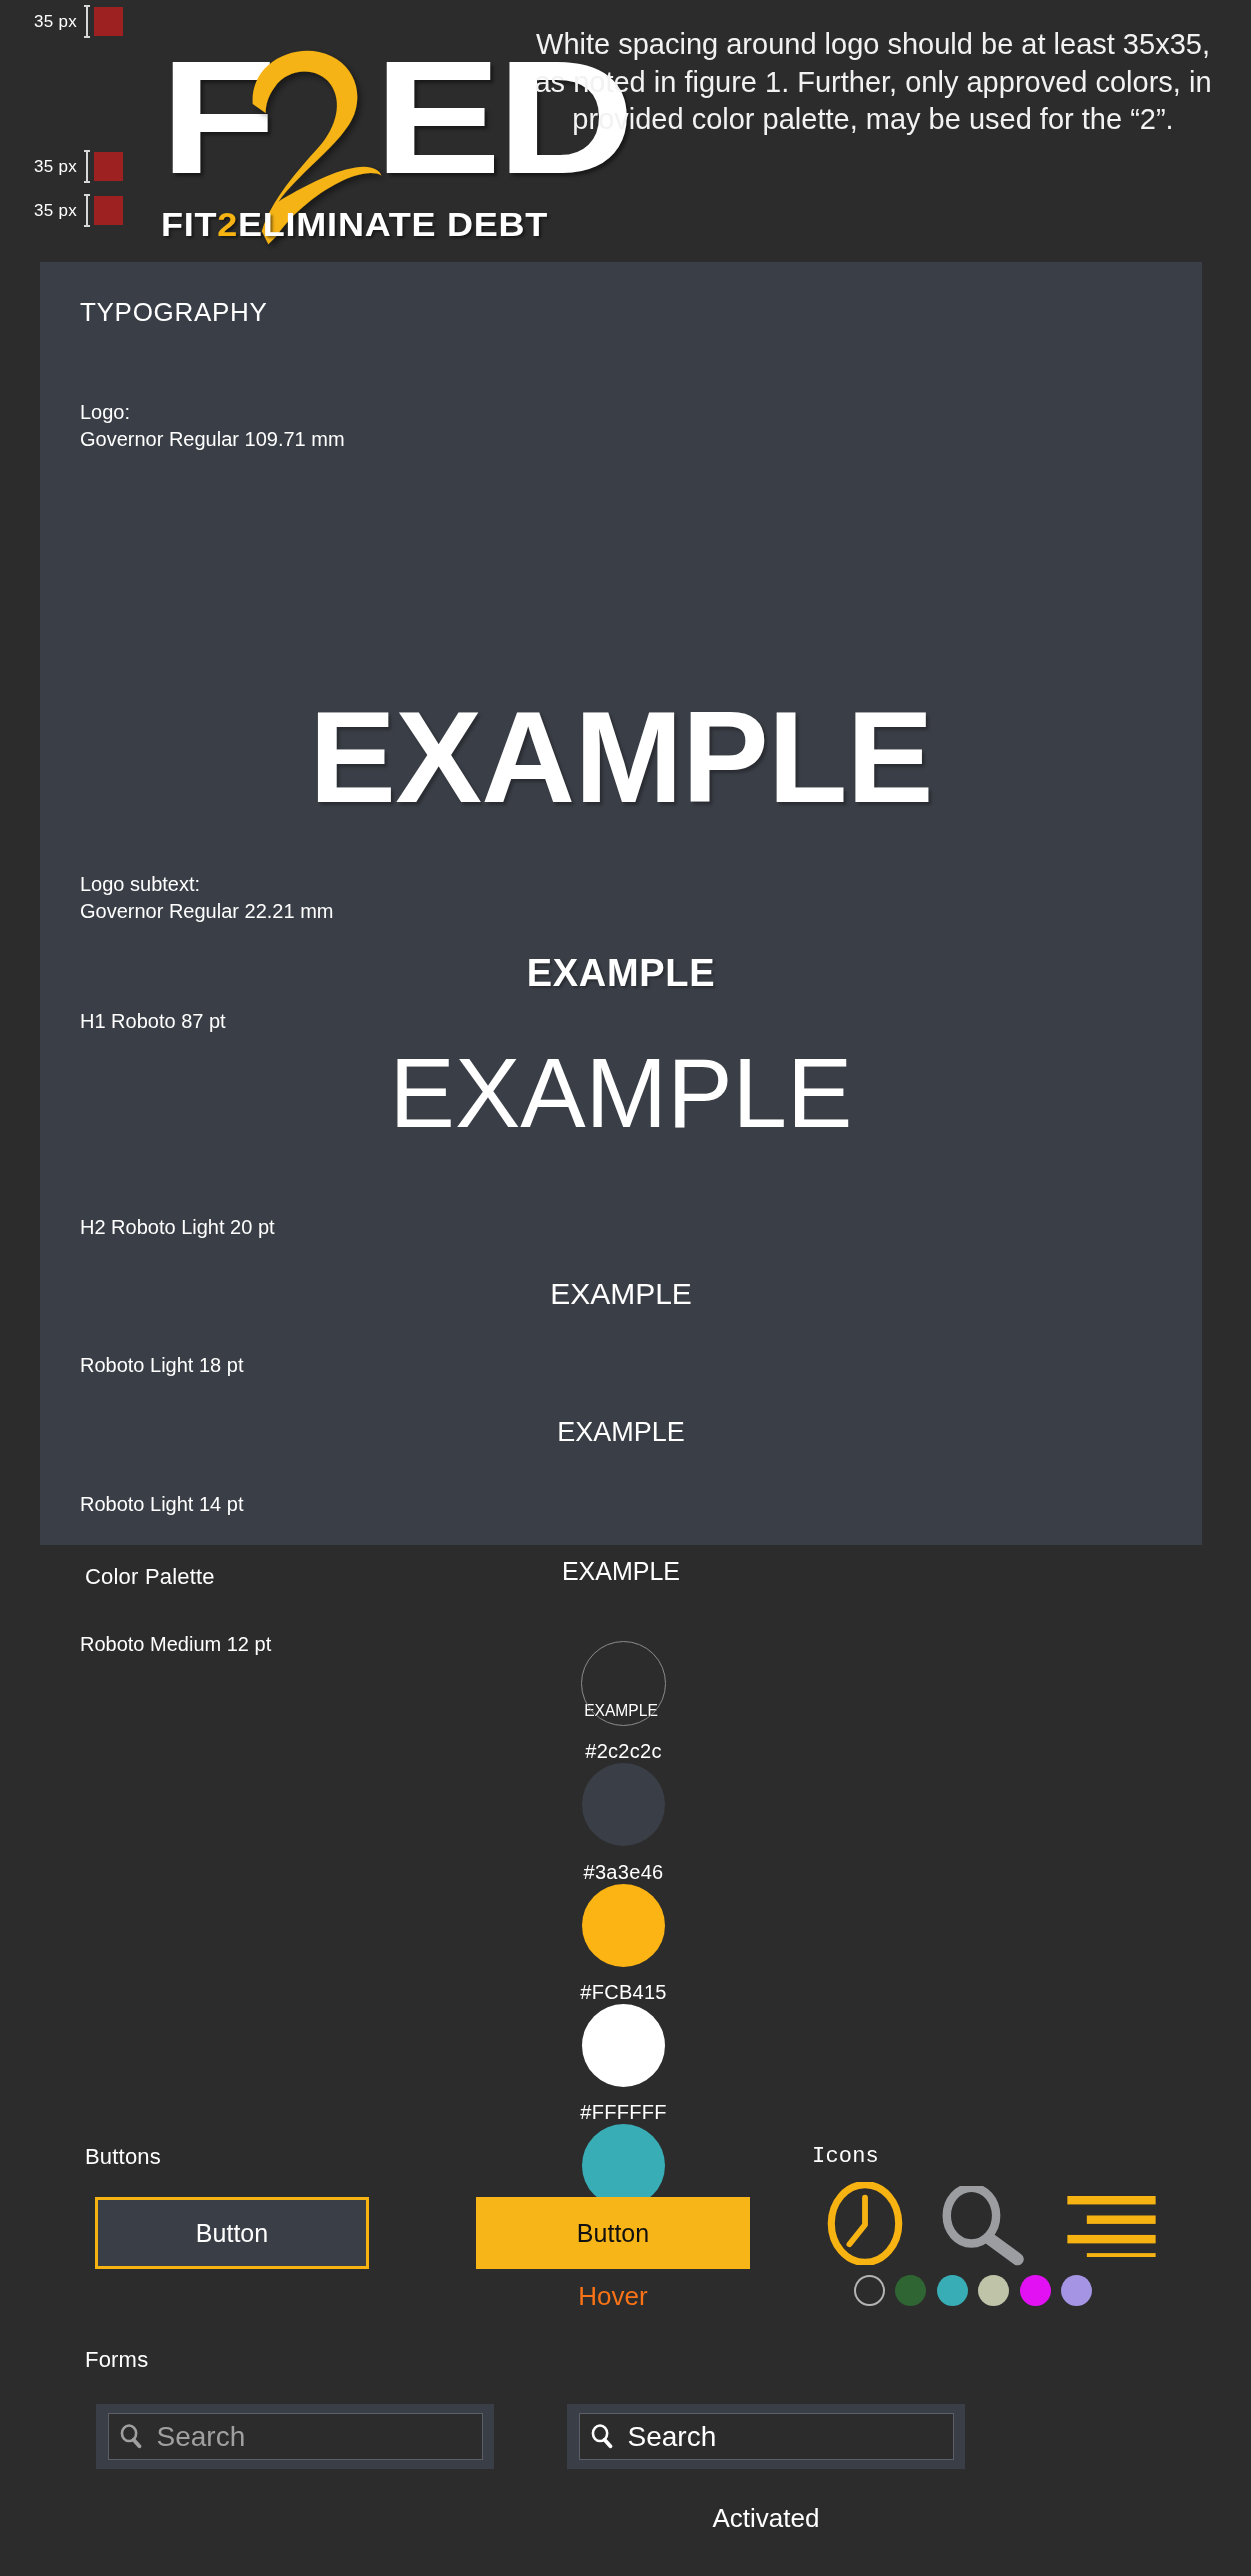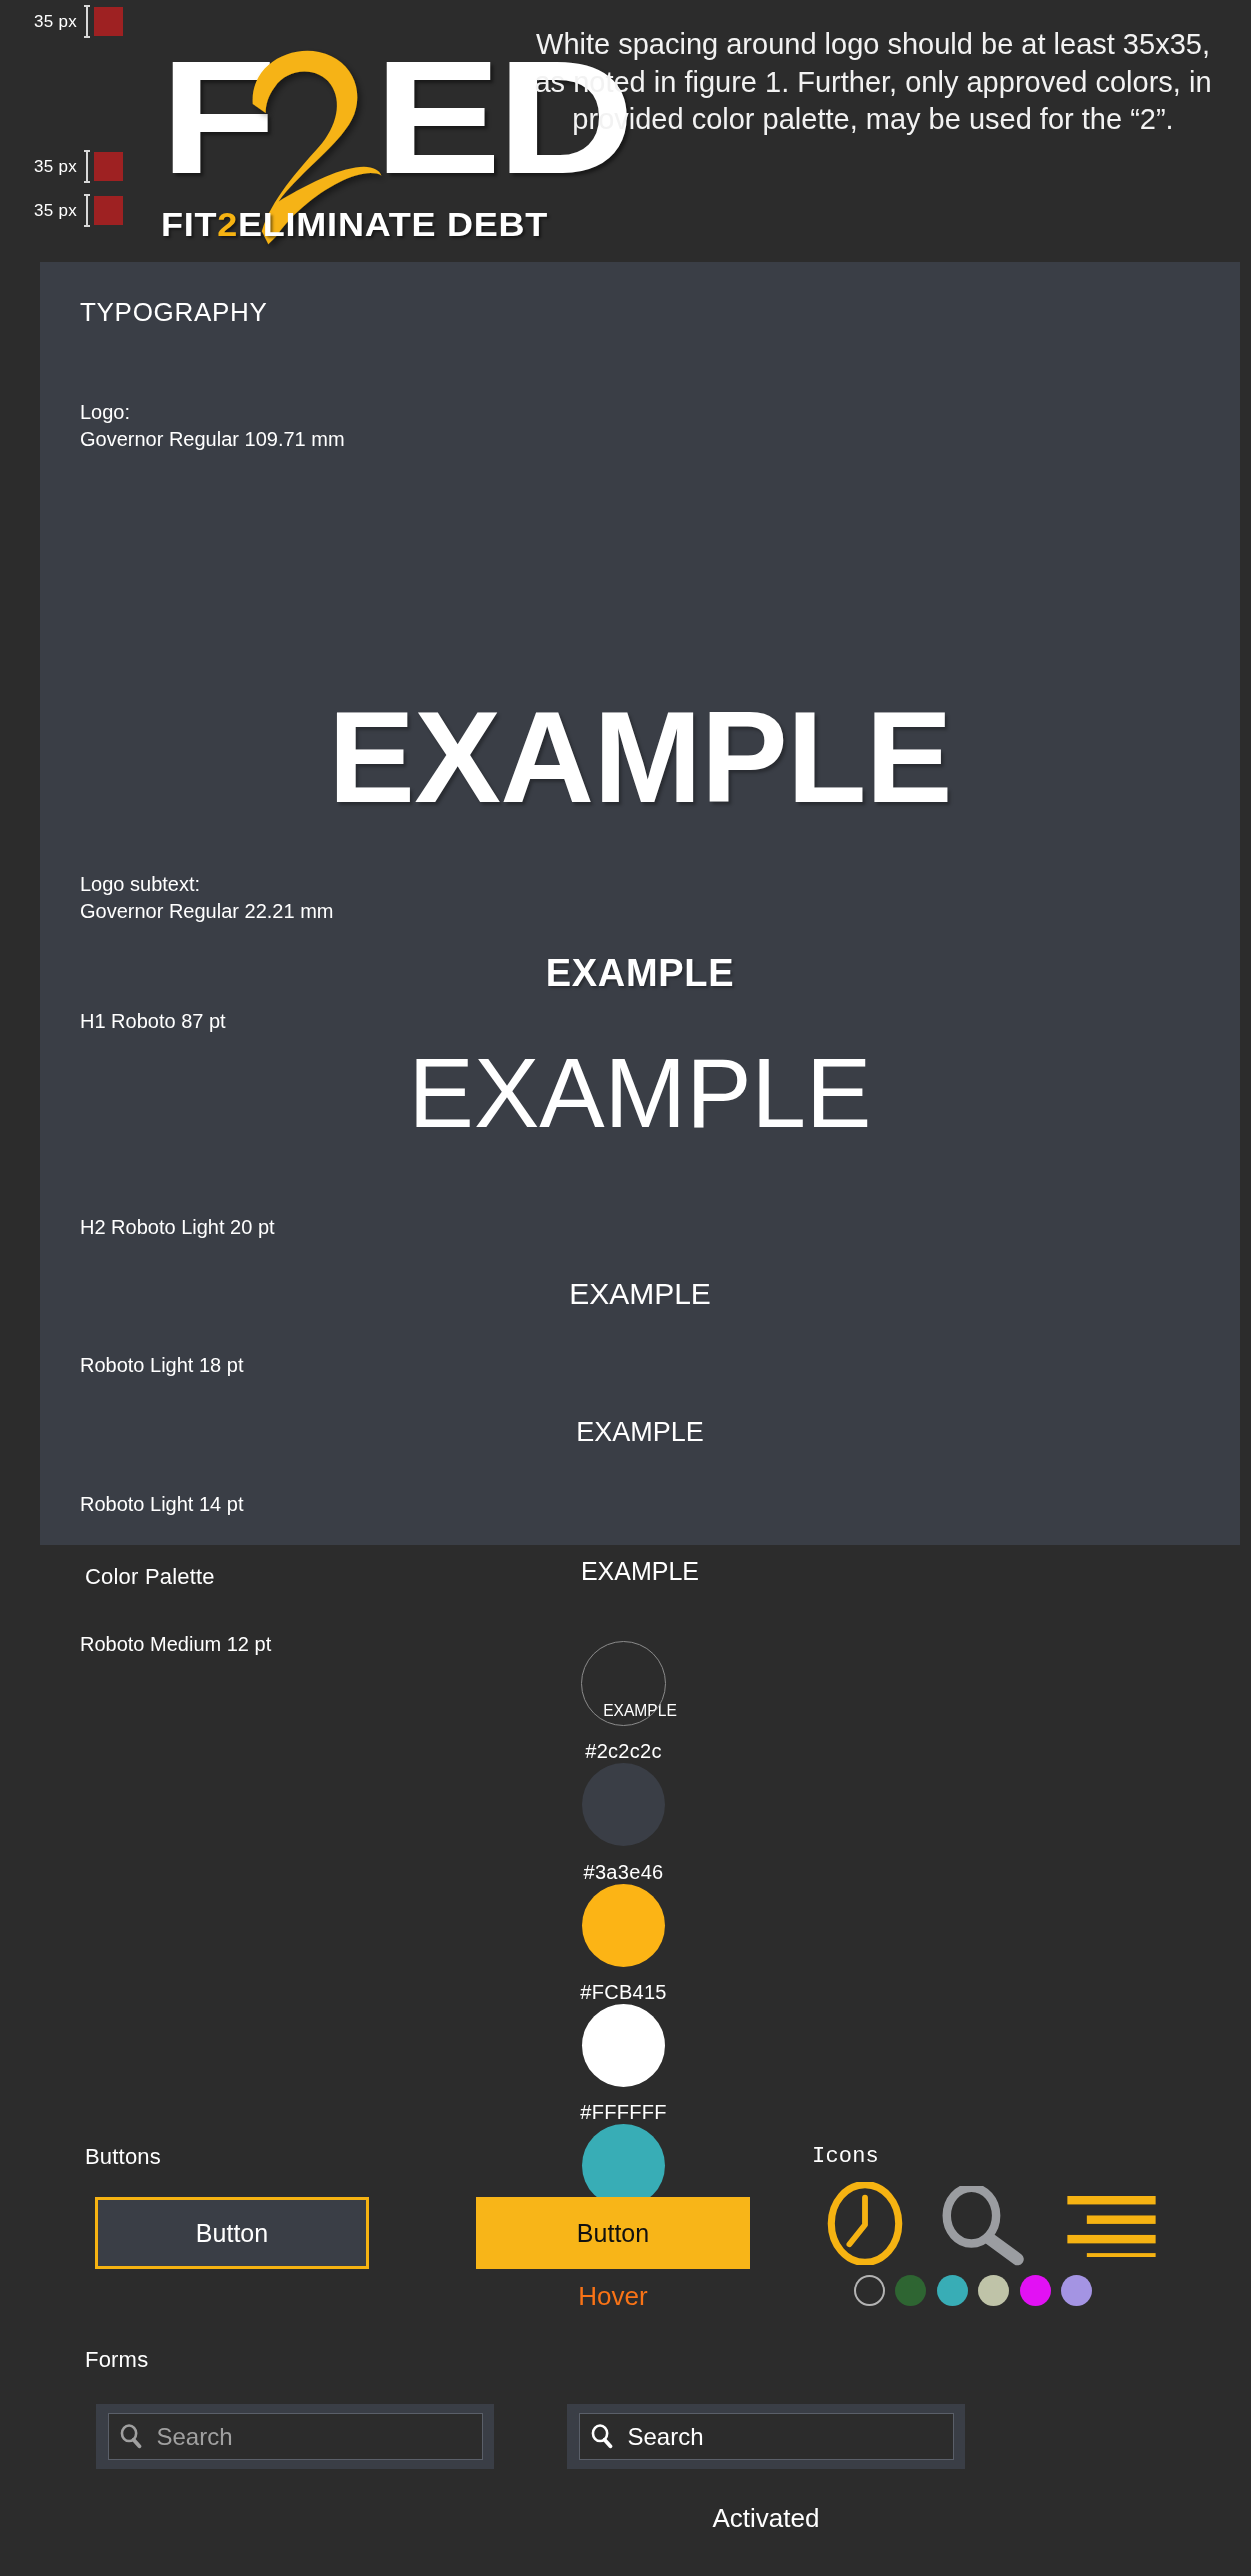--- a/index.html
+++ b/index.html
@@ -65,21 +65,20 @@
   .header-note{
     position:absolute;left:521px;top:26px;width:704px;
     text-align:center;font-size:29px;line-height:1.30;color:#f2f2f2;
     font-family:"Liberation Sans", sans-serif;
   }
 
   
   .typo-panel{
     position:absolute;left:40px;top:262px;width:1162px;height:1283px;
     background:#3a3e46;
-    padding-left:38px;
   }
   .typo-title{
     position:absolute;left:40px;top:35px;
     font-size:26px;letter-spacing:0.7px;color:#ffffff;font-weight:400;
   }
   .typo-label{
     position:absolute;left:40px;
     font-size:20px;line-height:27px;color:#ffffff;font-weight:400;
     white-space:pre-line;
   }
@@ -150,21 +149,21 @@
     display:flex;align-items:center;justify-content:center;
   }
   .field-inner{
     border:1.3px solid #5a5f69;background:#2c2c2c;
     display:flex;align-items:center;box-sizing:border-box;
   }
   .field-a{left:96px;top:2404px;width:398px;height:65px;}
   .field-a .field-inner{width:375px;height:47px;padding-left:11.7px;}
   .field-b{left:567px;top:2404px;width:398px;height:65px;}
   .field-b .field-inner{width:375px;height:47px;padding-left:11.7px;}
-  .field-text{margin-left:14.3px;font-size:24px;font-weight:300;}
+  .field-text{margin-left:14.3px;font-size:28px;font-weight:300;}
   .field-text.placeholder{color:#a0a0a0;}
   .field-text.active{color:#ffffff;}
   .forms-activated{
     position:absolute;left:567px;top:2503px;width:398px;text-align:center;
     font-size:26px;color:#ffffff;
   }
 </style>
 </head>
 <body>
 

